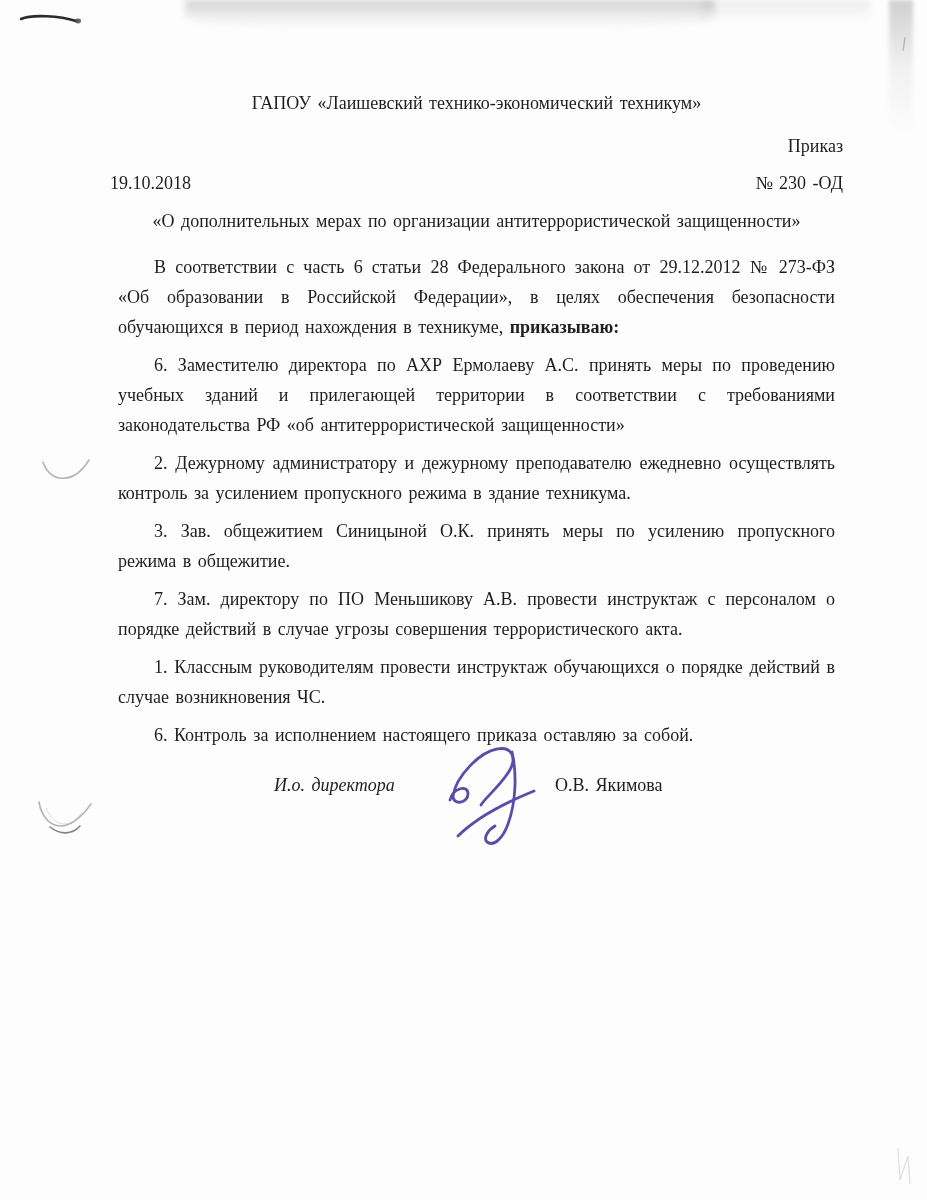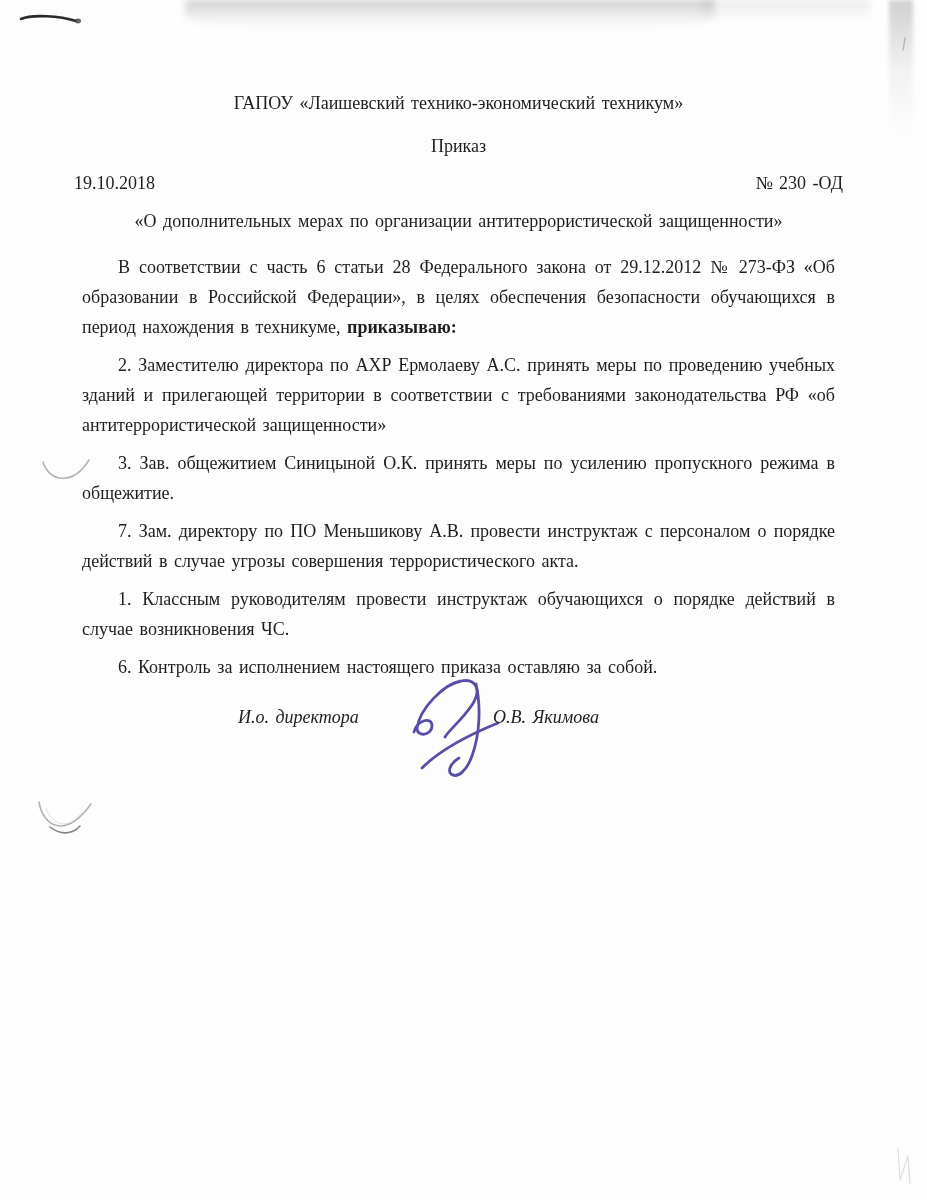--- a/index.html
+++ b/index.html
@@ -37,44 +37,44 @@
   .punch-mark-1 { left: 38px; top: 452px; }
   .punch-mark-2 { left: 34px; top: 794px; }
   .tiny-mark-1 { left: 900px; top: 36px; opacity: 0.45; }
   .tiny-mark-2 { left: 894px; top: 1146px; opacity: 0.18; }
   
   .doc {
     position: absolute;
     left: 0; top: 0;
     width: 927px;
     box-sizing: border-box;
-    padding: 88px 84px 0 74px;
+    padding: 88px 84px 0 110px;
     font-size: 18px;
     line-height: 30px;
     word-spacing: 2px;
   }
   .org    { margin: 0; text-align: center; }
-  .doctype{ margin: 13px 0 0 0; text-align: center; }
+  .doctype{ margin: 13px 0 0 0; text-align: right; }
   .dateline {
     margin-top: 7px;
     display: flex; justify-content: space-between; align-items: baseline;
   }
   .subject { margin: 8px 0 16px 0; text-align: center; }
   .para {
     margin: 8px; text-align: justify; text-indent: 36px;
   }
   .intro { margin-top: 12px; }
   .intro b { font-weight: 700; }
   .sig-row {
     position: relative;
     margin-top: 12px;
     height: 130px;
   }
   .sig-pos  { position: absolute; left: 164px; top: 8px; font-style: italic; }
-  .sig-name { position: absolute; left: 419px; top: 8px; font-style: italic; }
+  .sig-name { position: absolute; left: 445px; top: 8px; }
   .sig-autograph { position: absolute; left: 330px; top: -20px; }
 </style>
 </head>
 <body>
 
 <div class="page">
 
   <div class="artifact top-shadow"></div>
   <div class="artifact top-shadow-right"></div>
   <div class="artifact right-streak"></div>
@@ -111,21 +111,22 @@
 
     <div class="dateline">
       <span>19.10.2018</span>
       <span>№ 230 -ОД</span>
     </div>
 
     <p class="subject">«О дополнительных мерах по организации антитеррористической защищенности»</p>
 
     <p class="para intro"><span>В соответствии с часть 6 статьи 28 Федерального закона от 29.12.2012 № 273-ФЗ «Об образовании в Российской Федерации», в целях обеспечения безопасности обучающихся в период нахождения в техникуме, </span><b>приказываю:</b></p>
 
-    <p class="para">2. Заместителю директора по АХР Ермолаеву А.С. принять меры по проведению учебных зданий и прилегающей территории в соответствии с требованиями законодательства РФ «об антитеррористической защищенности»</p>
+    <p class="para">6. Заместителю директора по АХР Ермолаеву А.С. принять меры по проведению учебных зданий и прилегающей территории в соответствии с требованиями законодательства РФ «об антитеррористической защищенности»</p>
+    <p class="para">2. Дежурному администратору и дежурному преподавателю ежедневно осуществлять контроль за усилением пропускного режима в здание техникума.</p>
     <p class="para">3. Зав. общежитием Синицыной О.К. принять меры по усилению пропускного режима в общежитие.</p>
     <p class="para">7. Зам. директору по ПО Меньшикову А.В. провести инструктаж с персоналом о порядке действий в случае угрозы совершения террористического акта.</p>
     <p class="para">1. Классным руководителям провести инструктаж обучающихся о порядке действий в случае возникновения ЧС.</p>
     <p class="para">6. Контроль за исполнением настоящего приказа оставляю за собой.</p>
 
     <div class="sig-row">
       <span class="sig-pos">И.о. директора</span>
 
       <svg class="sig-autograph" width="112" height="112" viewBox="0 0 112 112">
         <g stroke="#4b3fa0" stroke-width="2.8" fill="none" stroke-linecap="round" stroke-linejoin="round" opacity="0.92">

